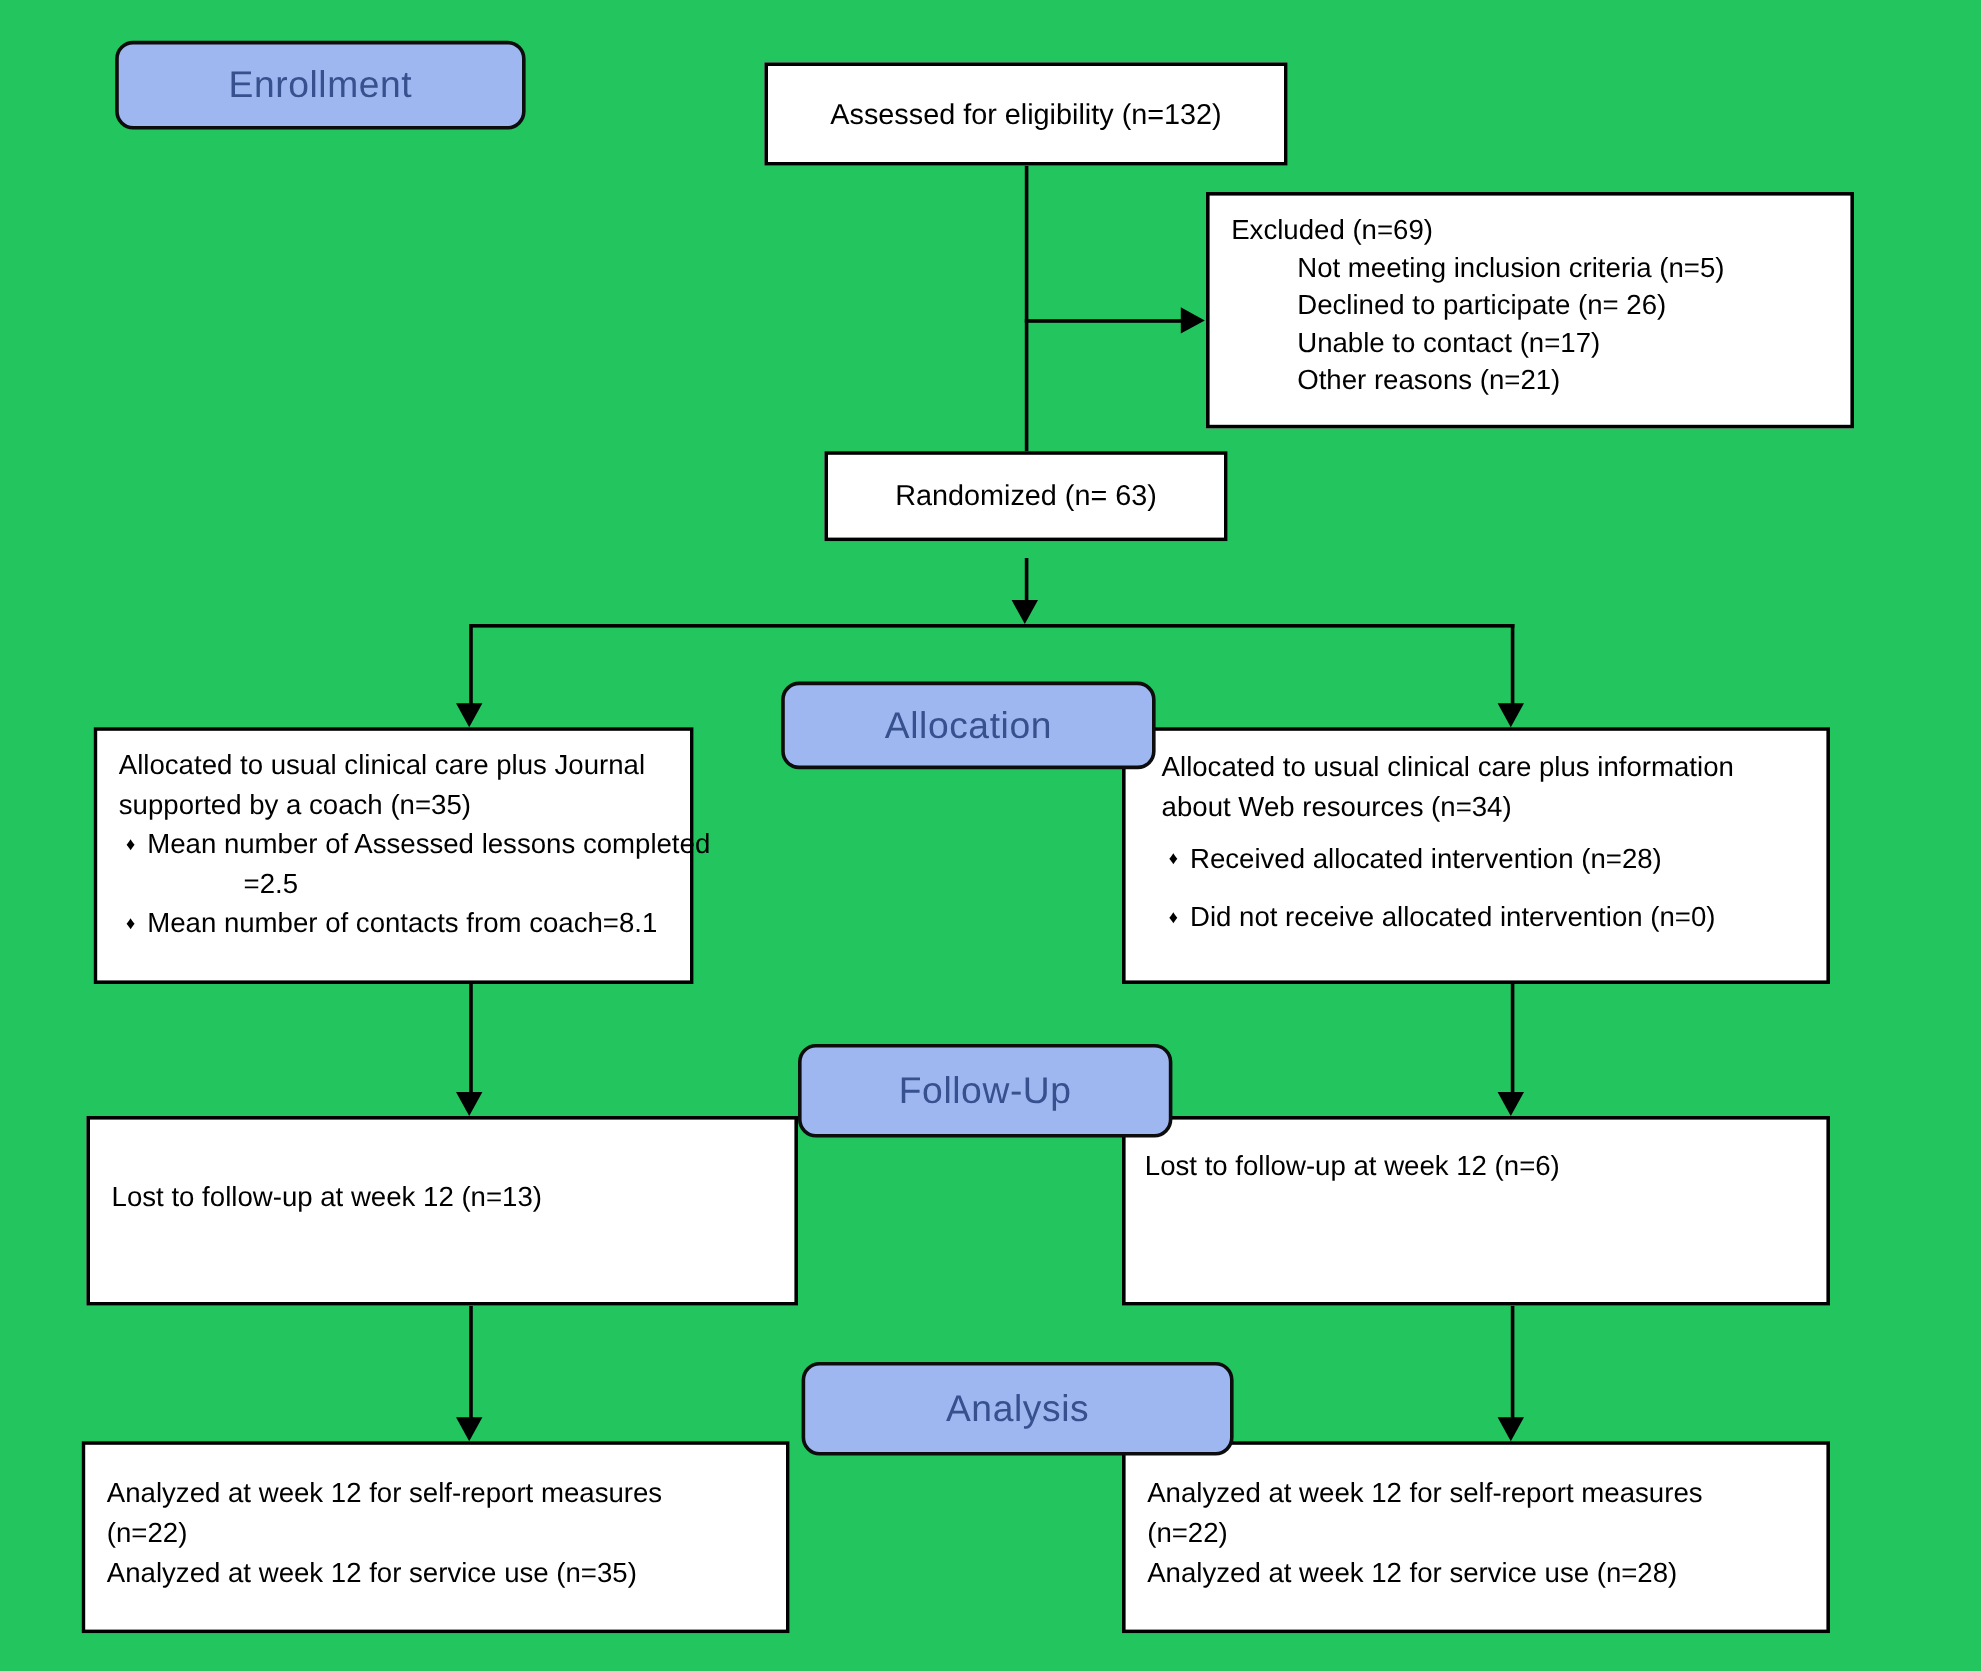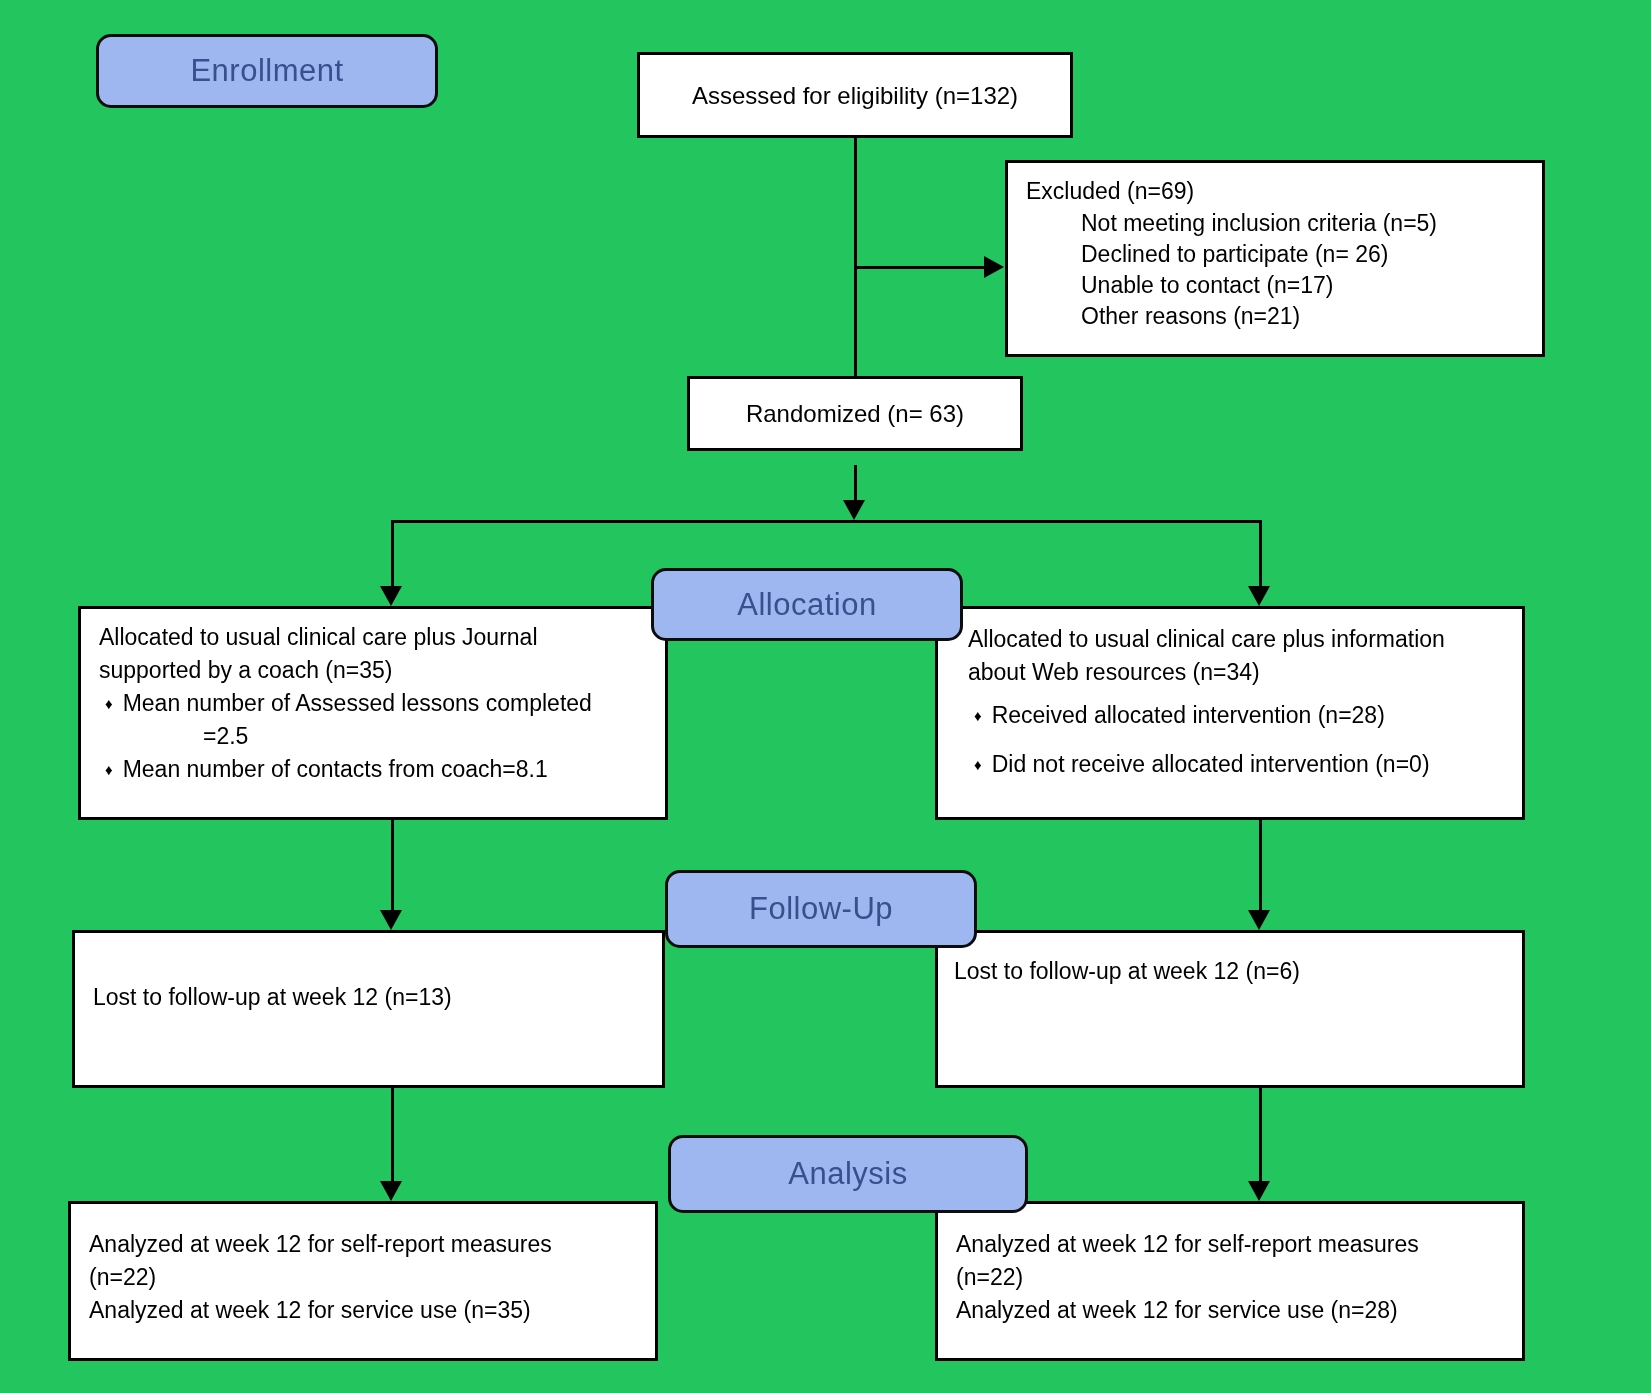--- a/index.html
+++ b/index.html
@@ -79,21 +79,21 @@
       <div class="reason">Declined to participate (n= 26)</div>
       <div class="reason">Unable to contact (n=17)</div>
       <div class="reason">Other reasons (n=21)</div>
     </div>
   </div>
 
   <div class="box center" style="left:687px; top:376px; width:336px; height:75px;">
     <span>Randomized (n= 63)</span>
   </div>
 
-  <div class="box" style="left:78px; top:606px; width:590px; height:214px;">
+  <div class="box" style="left:78px; top:606px; width:500px; height:214px;">
     <div class="pad">
       <div class="introline">Allocated to usual clinical care plus Journal</div>
       <div class="introline">supported by a coach (n=35)</div>
       <div class="bullet-row">
         <span class="bullet-glyph">♦</span>
         <span>Mean number of Assessed lessons completed</span>
       </div>
       <div class="subline">=2.5</div>
       <div class="bullet-row">
         <span class="bullet-glyph">♦</span>

